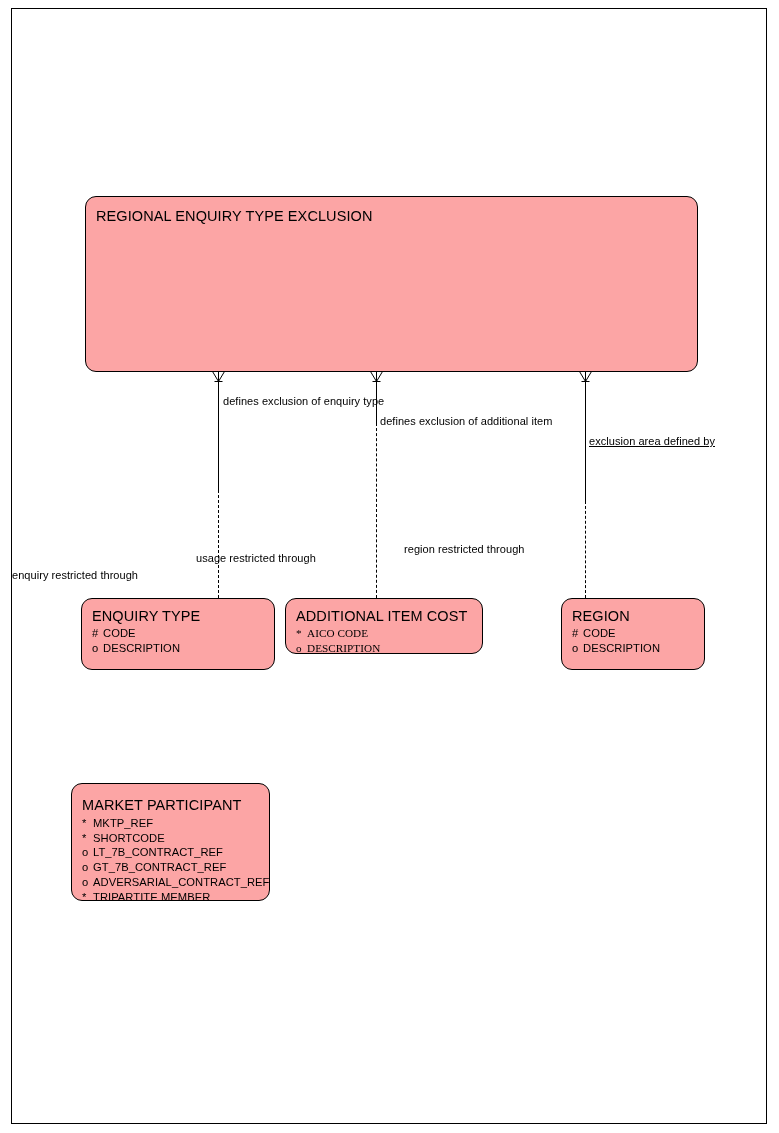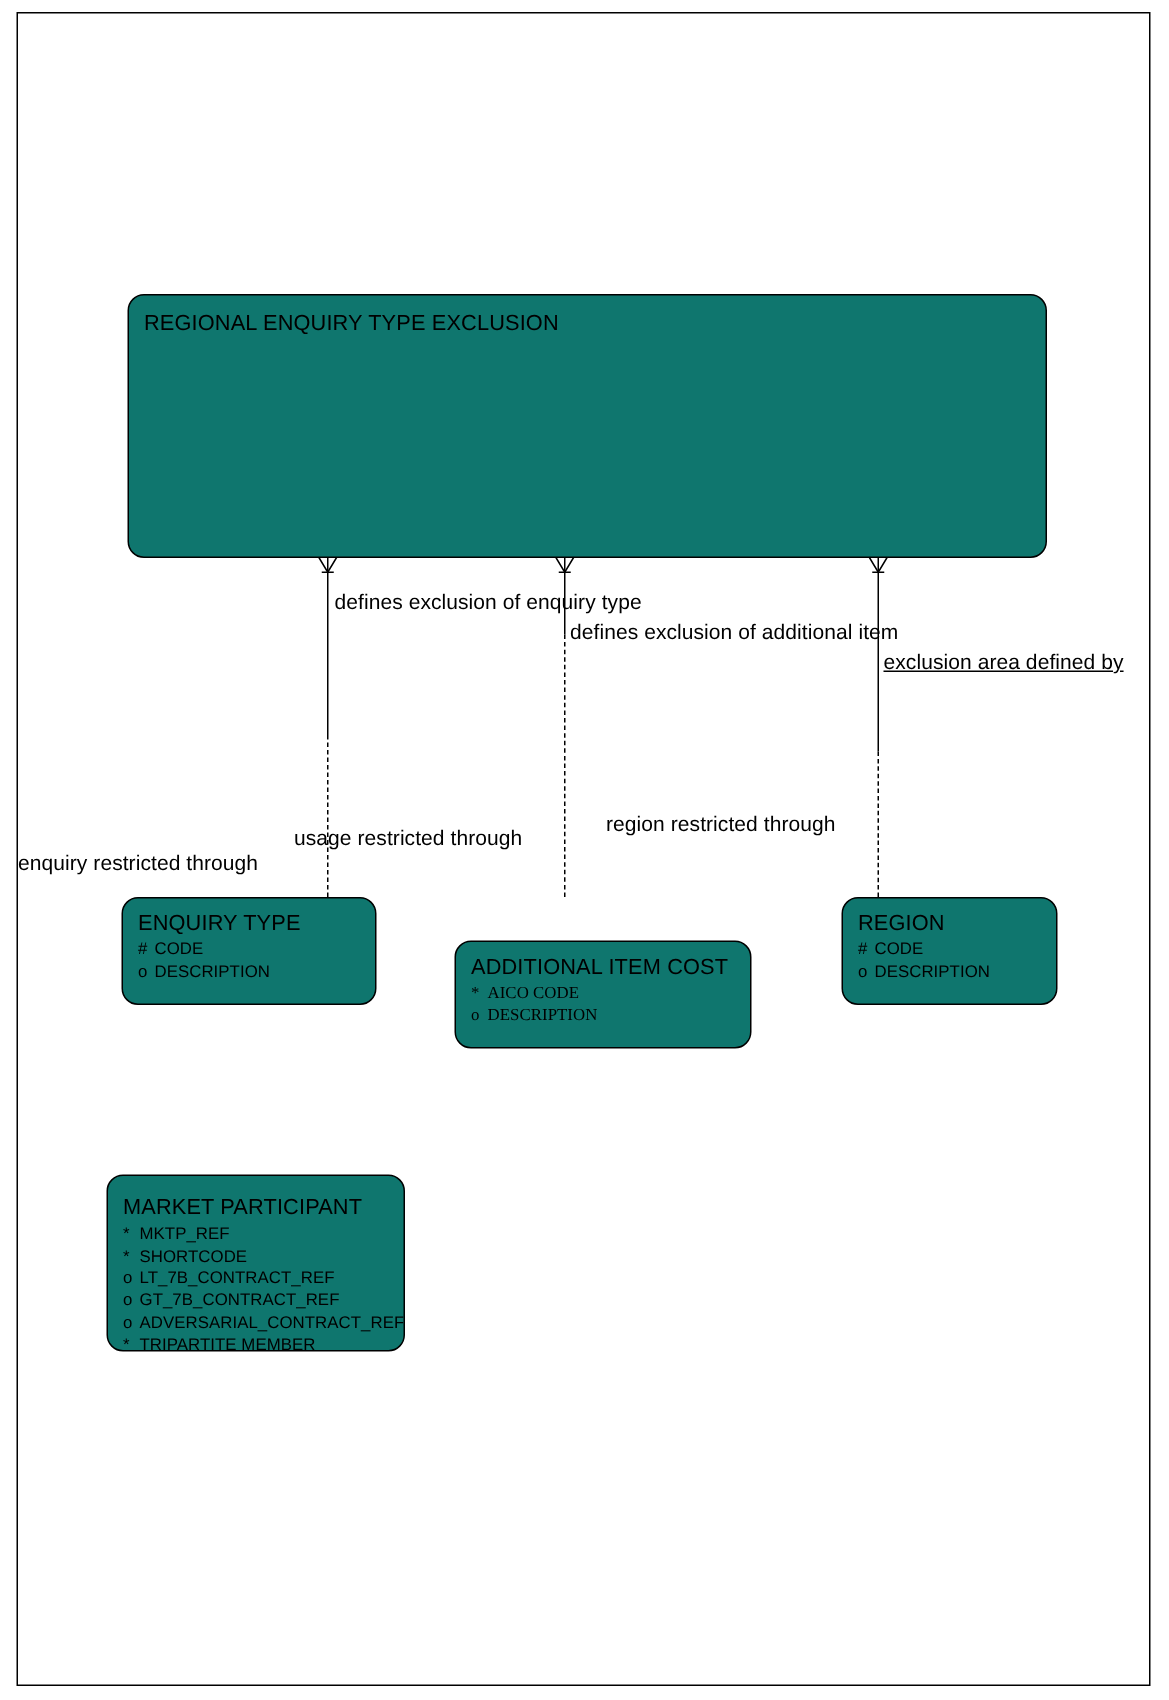--- a/index.html
+++ b/index.html
@@ -25,21 +25,21 @@
     height: 1116px;
     border: 1px solid #000000;
     box-sizing: border-box;
   }
   
   .entity {
     position: absolute;
     box-sizing: border-box;
     border: 1px solid #000000;
     border-radius: 11px;
-    background: #0f766e;
+    background: #fca5a5;
     overflow: hidden;
   }
   .entity-title {
     position: absolute;
     left: 10px;
     font-size: 14.5px;
     line-height: 16px;
     white-space: nowrap;
     letter-spacing: 0.1px;
   }
@@ -72,21 +72,21 @@
   
   .crowfoot {
     position: absolute;
     width: 15px;
     height: 14px;
   }
   .crowfoot svg { display: block; }
   
   .rel-label {
     position: absolute;
-    font-size: 14px;
+    font-size: 11px;
     line-height: 15px;
     white-space: nowrap;
     letter-spacing: 0.05px;
   }
 </style>
 </head>
 <body>
 
 <div id="page">
 
@@ -127,33 +127,33 @@
   <div class="rel-line dashed" style="left:585px; top:501px; height:97px;"></div>
 
   <div class="rel-label" style="left:223px; top:394px;">defines exclusion of enquiry type</div>
   <div class="rel-label" style="left:380px; top:414px;">defines exclusion of additional item</div>
   <div class="rel-label" style="left:589px; top:434px;text-decoration:underline;">exclusion area defined by</div>
 
   <div class="rel-label" style="left:12px; top:568px;">enquiry restricted through</div>
   <div class="rel-label" style="left:196px; top:551px;">usage restricted through</div>
   <div class="rel-label" style="left:404px; top:542px;">region restricted through</div>
 
-  <div class="entity" style="left:81px; top:598px; width:170px; height:72px;">
+  <div class="entity" style="left:81px; top:598px; width:194px; height:72px;">
     <div class="entity-title" style="top:9px;">ENQUIRY TYPE</div>
     <ul class="attr-list" style="top:27px;">
       <li class="attr">
         <span class="marker">#</span><span>CODE</span>
       </li>
       <li class="attr">
         <span class="marker">o</span><span>DESCRIPTION</span>
       </li>
     </ul>
   </div>
 
-  <div class="entity" style="left:303px; top:598px; width:198px; height:72px;margin-top:29px;">
+  <div class="entity" style="left:285px; top:598px; width:198px; height:56px;">
     <div class="entity-title" style="top:9px;">ADDITIONAL ITEM COST</div>
     <ul class="attr-list" style="top:27px;font-family:Liberation Serif, serif;">
       <li class="attr">
         <span class="marker">*</span><span>AICO CODE</span>
       </li>
       <li class="attr">
         <span class="marker">o</span><span>DESCRIPTION</span>
       </li>
     </ul>
   </div>

